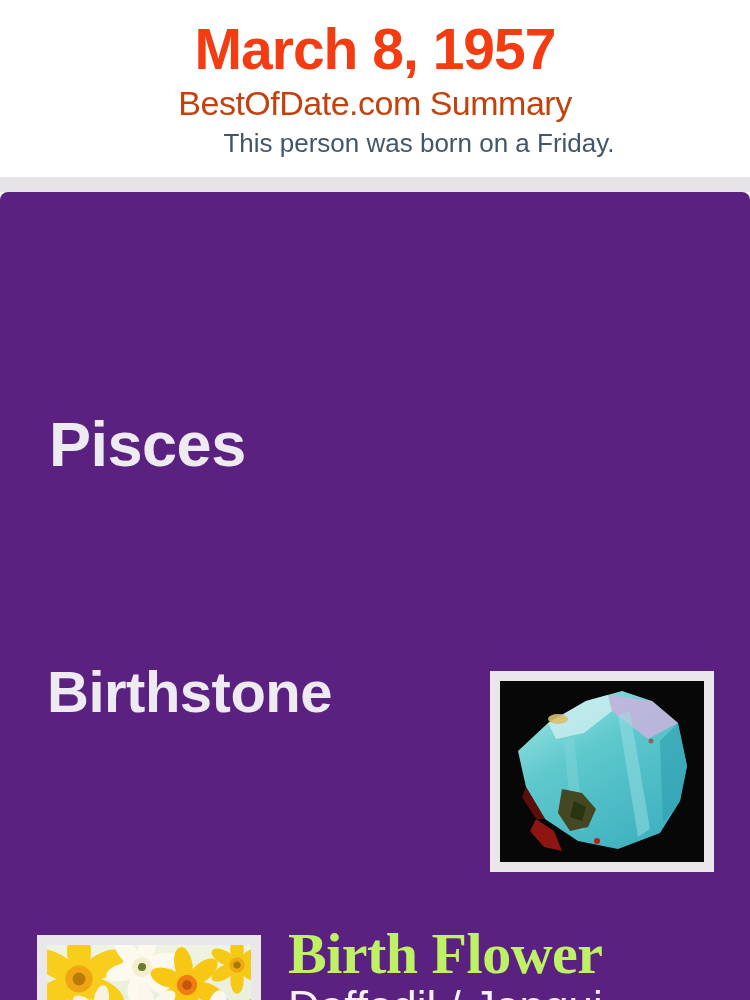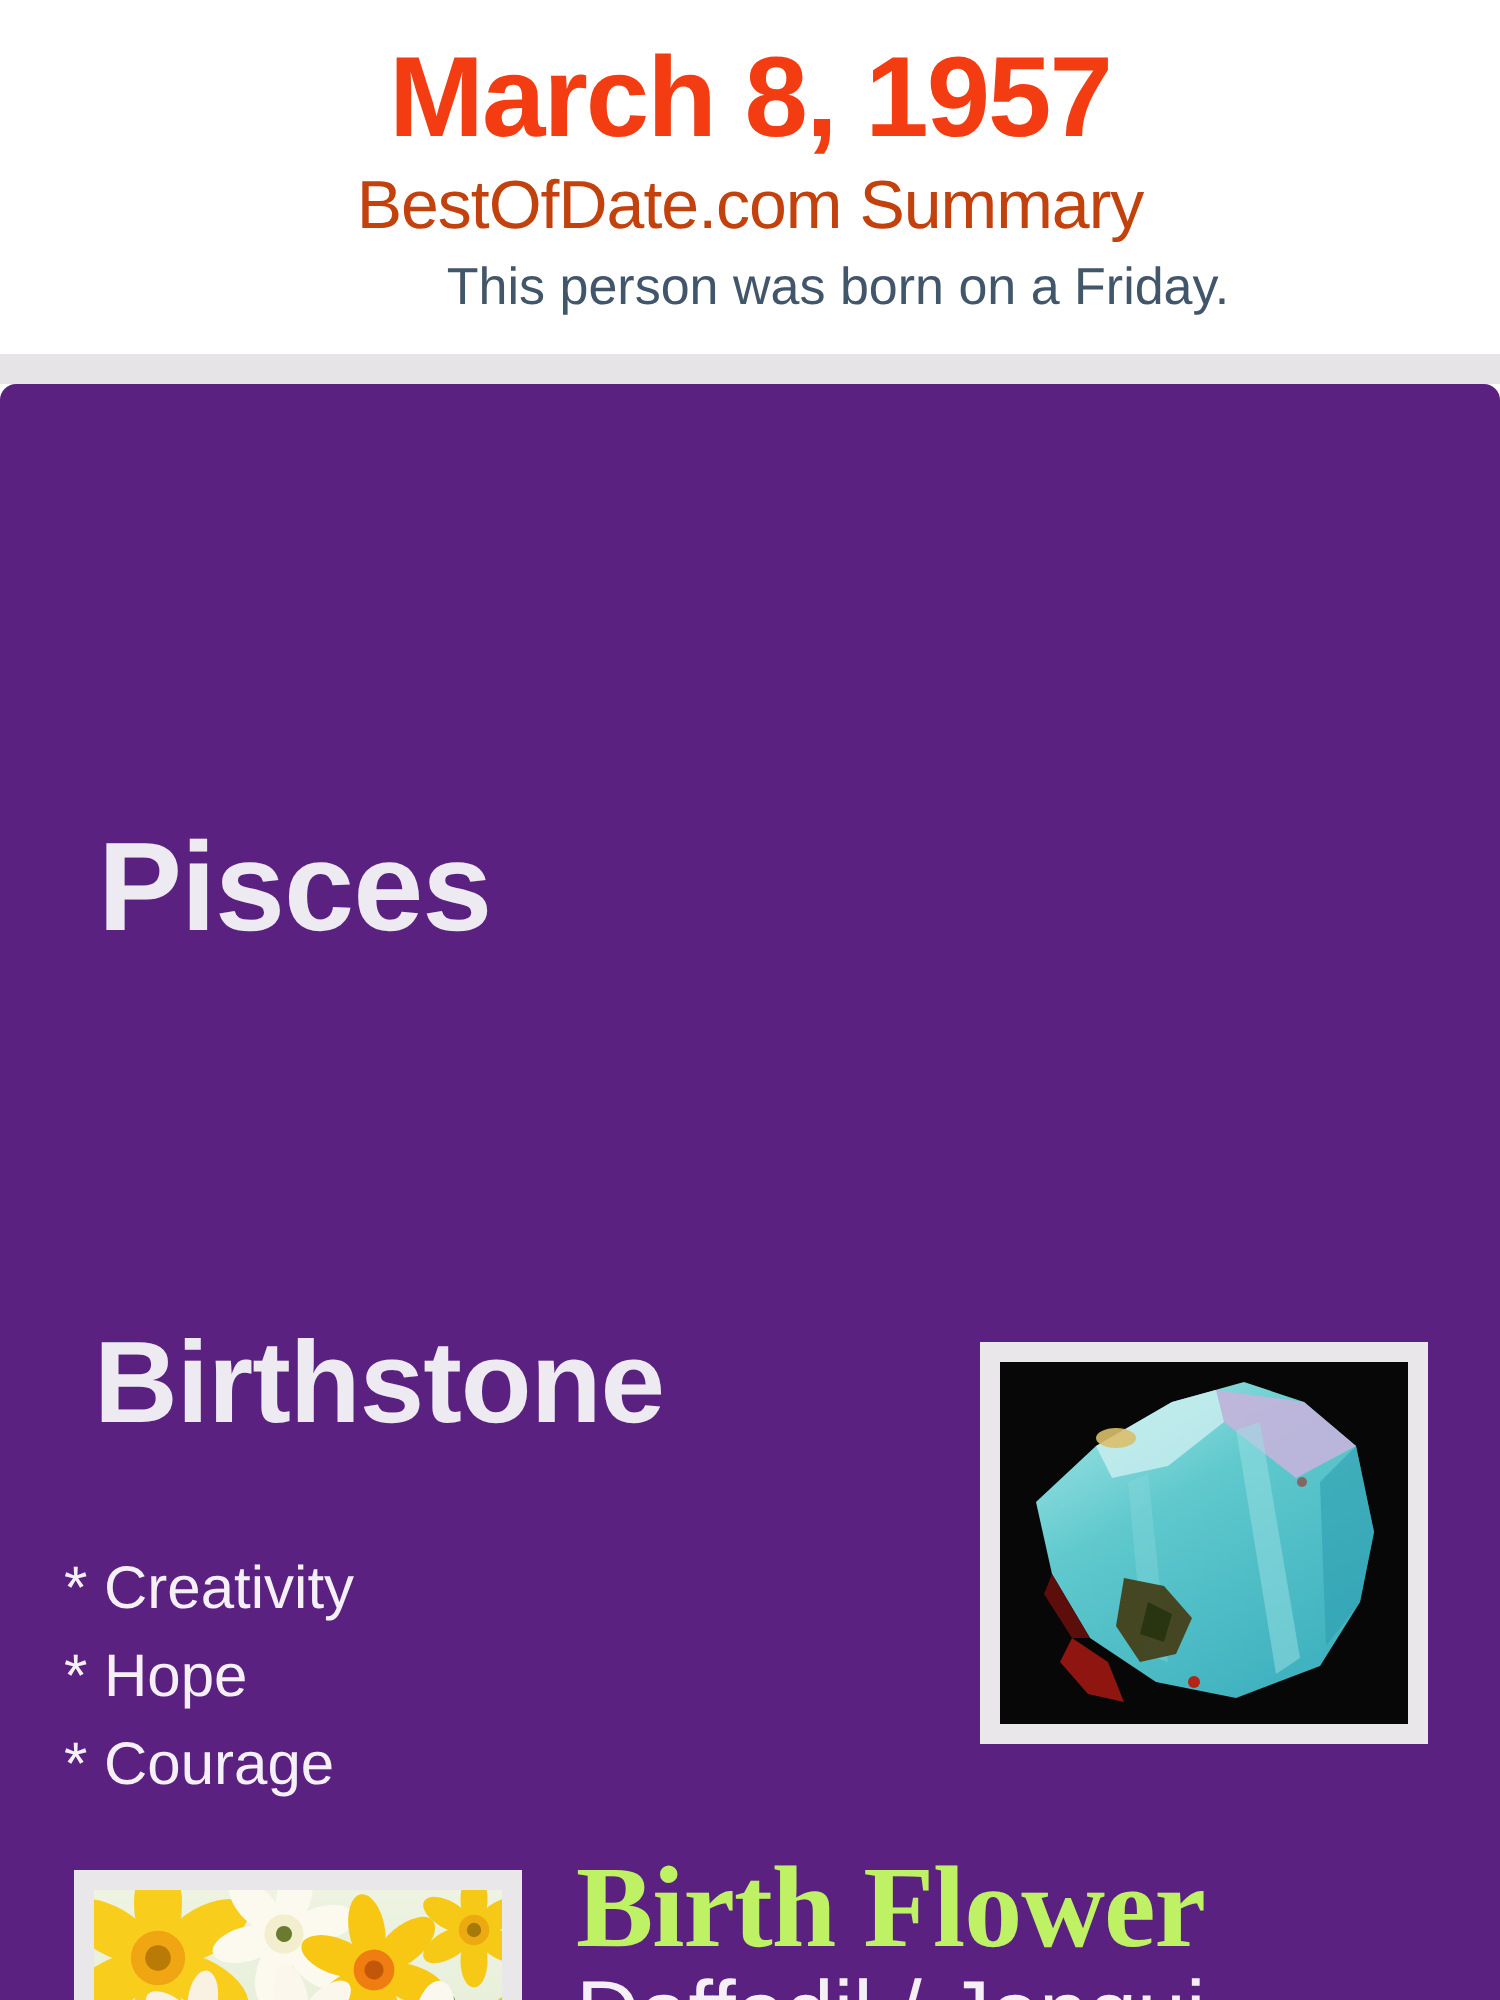--- a/index.html
+++ b/index.html
@@ -98,25 +98,20 @@
   <div class="subtitle">BestOfDate.com Summary</div>
   <div class="day-note">This person was born on a Friday.</div>
 
   <div class="divider"></div>
 
   <div class="card">
 
     <div class="zodiac-heading">Pisces</div>
 
     <div class="stone-heading">Birthstone</div>
-    <div class="stone-traits">
-      <div class="trait">* Creativity</div>
-      <div class="trait">* Hope</div>
-      <div class="trait">* Courage</div>
-    </div>
 
     <div class="photo-frame stone-frame">
       <svg width="204" height="181" viewBox="0 0 204 181">
         <defs>
           <linearGradient id="aq" x1="0" y1="0" x2="0.6" y2="1">
             <stop offset="0" stop-color="#aee9e9"></stop>
             <stop offset="0.45" stop-color="#5fc9cd"></stop>
             <stop offset="1" stop-color="#41b3c0"></stop>
           </linearGradient>
         </defs>

